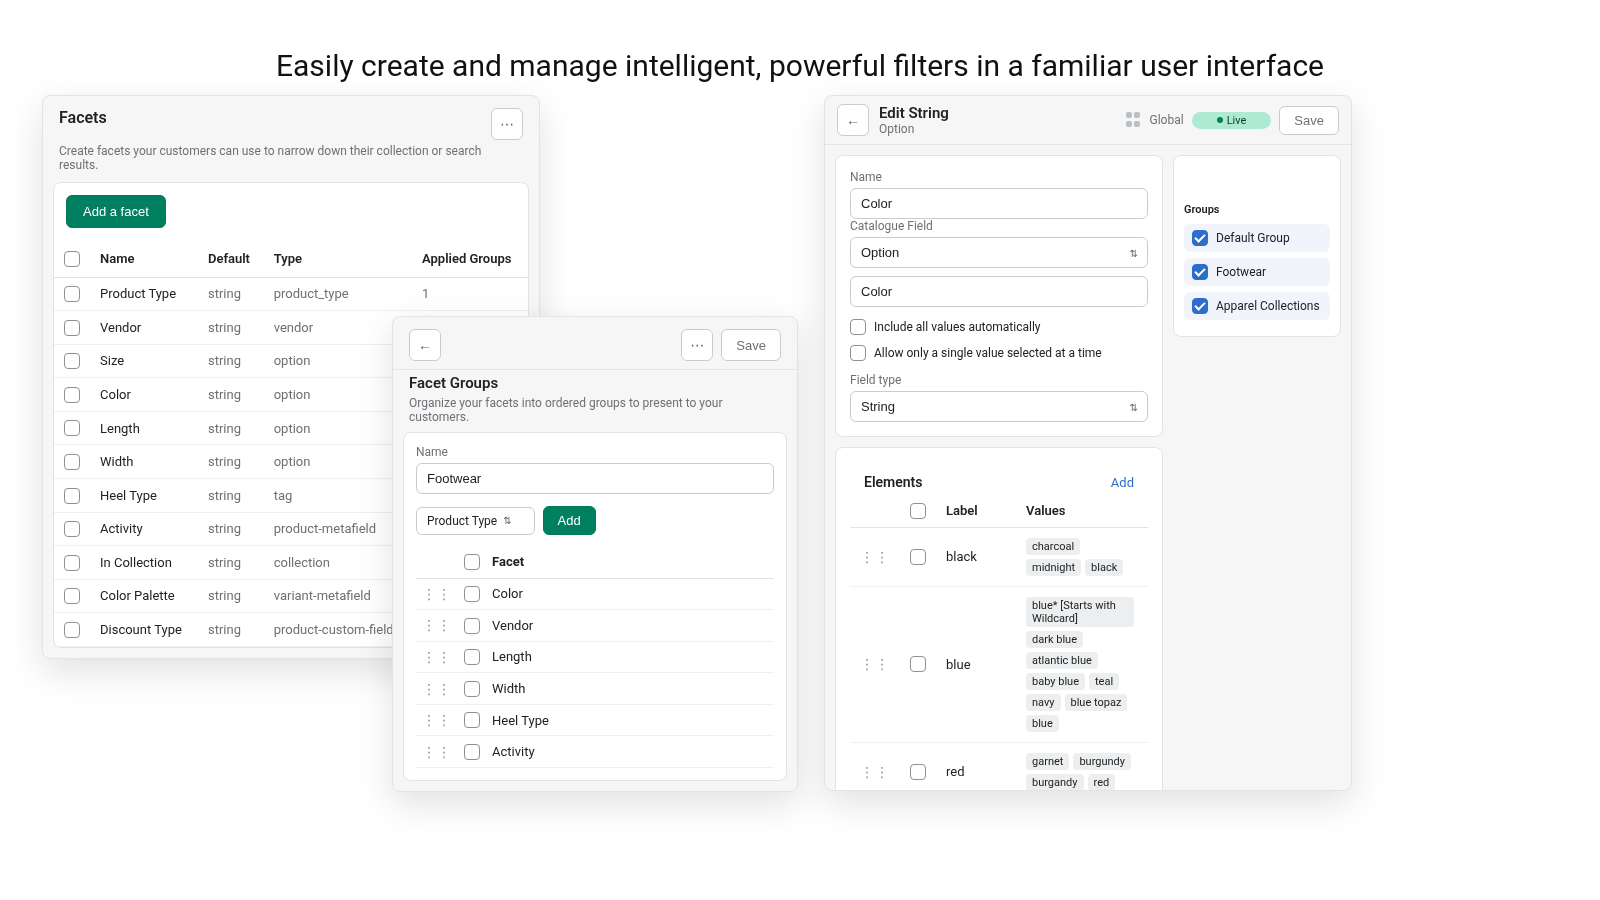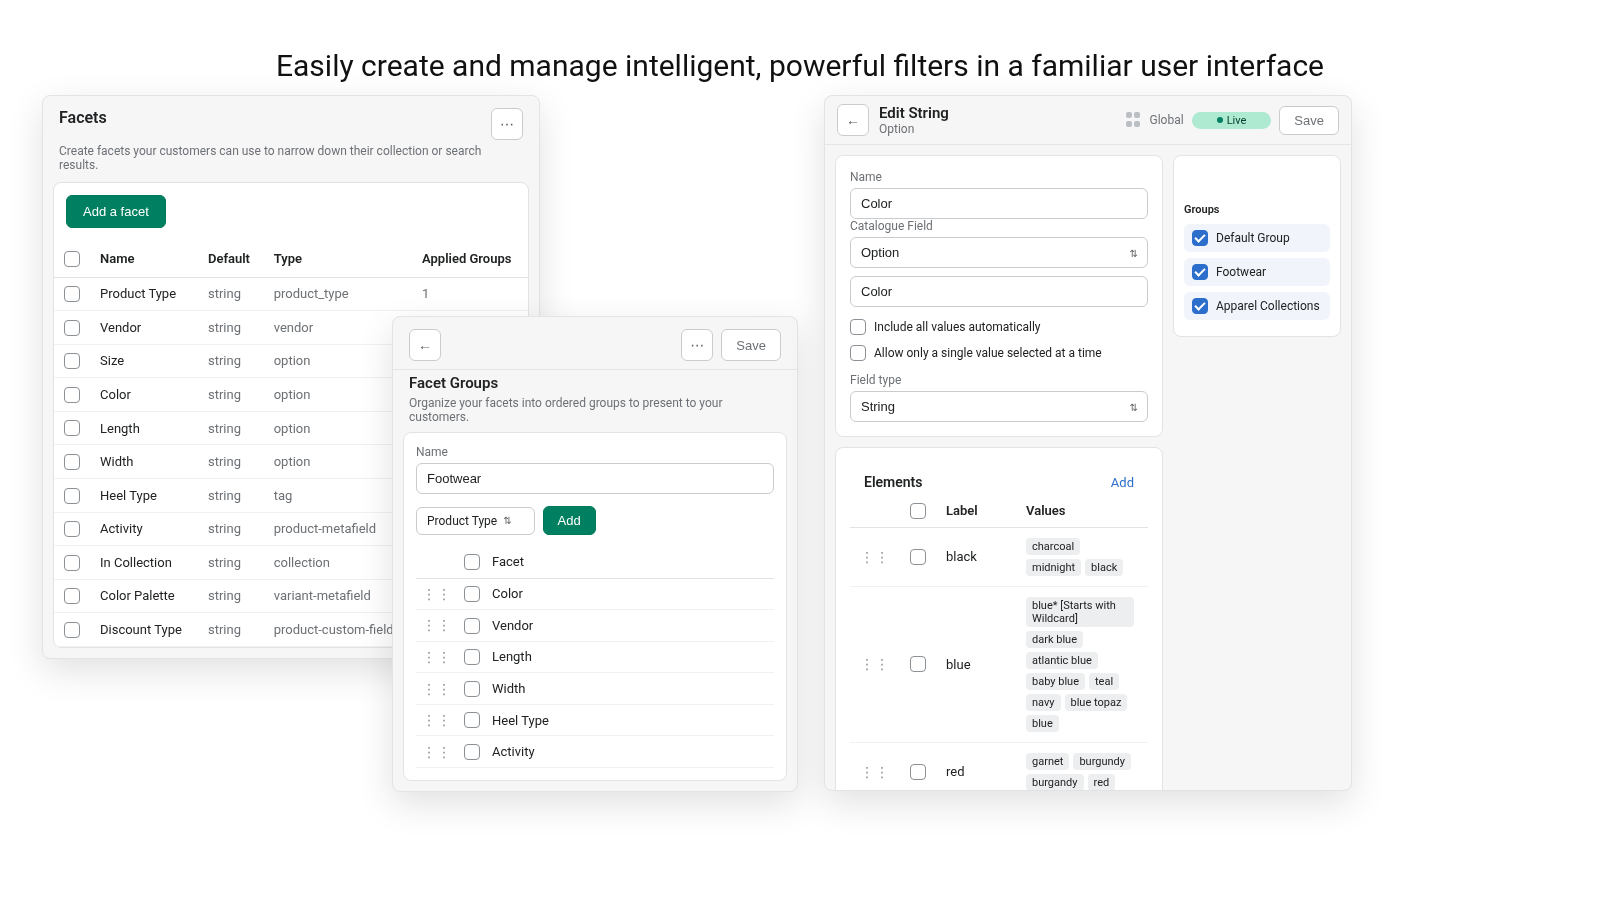--- a/index.html
+++ b/index.html
@@ -140,21 +140,21 @@
     cursor:pointer;
   }
   .select-caret { margin-left:6px; font-size:10px; color:#5c5f62;}
   .drag {
     color: #8c9196;
     cursor: grab;
     font-size: 14px;
     letter-spacing: 1px;
   }
   table.sublist { width:100%; border-collapse: collapse; font-size:13px; margin-top:10px;}
-  table.sublist th { text-align:left; font-weight:400; padding:8px 6px; border-bottom:1px solid #e1e3e5;}
+  table.sublist th { text-align:left; font-weight:700; padding:8px 6px; border-bottom:1px solid #e1e3e5;}
   table.sublist td { padding:7px 6px; border-bottom:1px solid #f0f0f0; }
 
   
   #edit { left: 824px; top: 95px; width: 528px; height: 696px; overflow:hidden;}
   #edit .card-head { align-items:center; padding:8px 12px; }
   #edit .card-head .left { display:flex; align-items:center; gap:10px;}
   #edit .card-head .right { display:flex; align-items:center; gap:8px; margin-left:auto;}
   .badge-live {
     background:#aee9d1;
     color:#003d2c;

